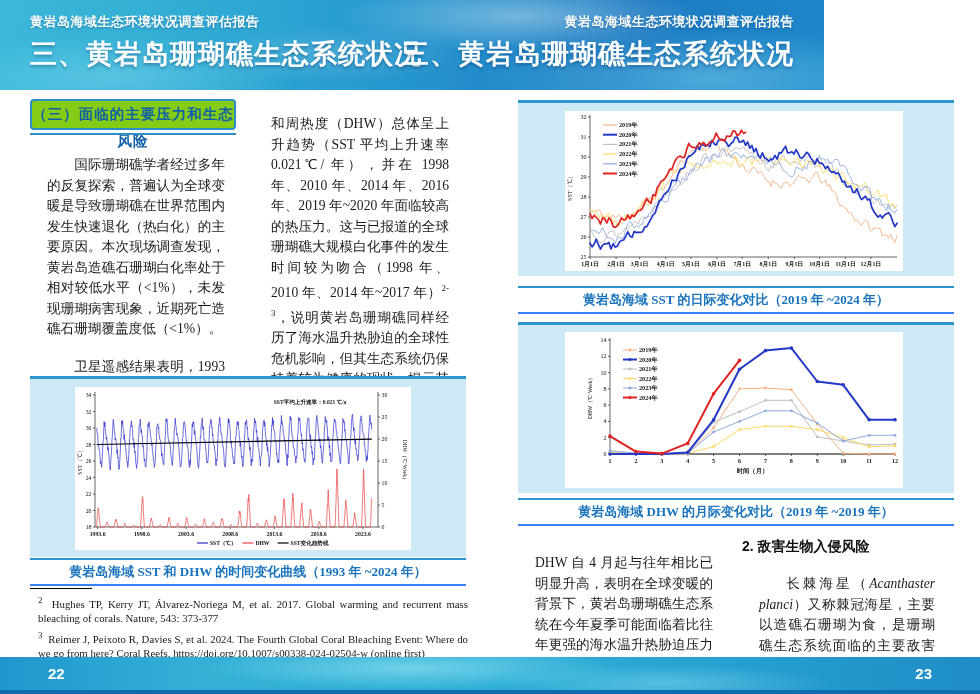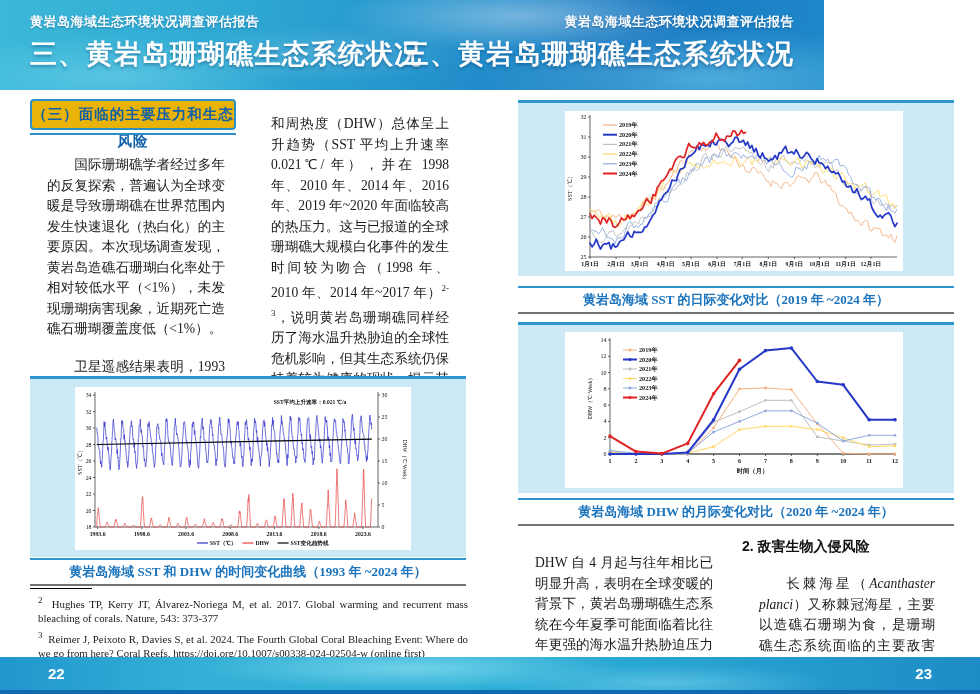--- a/index.html
+++ b/index.html
@@ -28,21 +28,21 @@
                 color:#fff;letter-spacing:.5px;text-shadow:0 1px 2px rgba(0,40,90,.35);}
   .chapter-title{font-family:"Liberation Sans",sans-serif;font-weight:bold;font-size:27px;
                  color:#fff;letter-spacing:1px;margin-top:5px;text-shadow:0 2px 3px rgba(0,40,90,.35);}
 
   .pageno{position:absolute;top:8px;font-family:"Liberation Sans",sans-serif;
           font-weight:bold;font-size:15px;color:#fff;}
   .pageno-left{left:48px;} .pageno-right{right:48px;}
 
   
   .section-box{position:absolute;left:30px;top:99px;width:202px;height:27px;
-    border:2px solid #2d8fc6;border-radius:4px;background:#eab308;
+    border:2px solid #2d8fc6;border-radius:4px;background:#84cc16;
     color:#1060a8;font-weight:bold;font-size:14.5px;line-height:27px;text-align:center;
     letter-spacing:1px;font-family:"Liberation Serif",serif;}
   .section-box::after{content:"";position:absolute;left:-2px;right:-2px;bottom:-7px;height:2px;background:#2d8fc6;}
 
   .textcol{position:absolute;width:212px;font-size:13.6px;line-height:20.5px;text-align:justify;}
   .col-l1{left:30px;top:138px;}
   .col-l2{left:254px;top:97px;}
   .col-r1{left:518px;top:536px;}
   .col-r2{left:742px;top:536px;width:210px;}
   .textcol p{margin:17px;}
@@ -54,21 +54,21 @@
   
   .panel{position:absolute;background:#cee9f6;border-top:3px solid #2d96ce;}
   .panel-a{left:30px;top:376px;width:436px;height:178px;}
   .panel-b{left:518px;top:100px;width:436px;height:173px;}
   .panel-c{left:518px;top:322px;width:436px;height:168px;}
   .chart-box{position:absolute;background:#fff;}
   .box-a{left:45px;top:8px;width:336px;height:163px;}
   .box-b{left:47px;top:8px;width:338px;height:160px;}
   .box-c{left:47px;top:7px;width:338px;height:156px;}
 
-  .caption{position:absolute;width:436px;border-top:2px solid #2d96ce;border-bottom:2px solid #737373;
+  .caption{position:absolute;width:436px;border-top:2px solid #2d96ce;border-bottom:2px solid #3b82f6;
     text-align:center;color:#1b74bc;font-weight:bold;font-size:13px;padding:3px 0;
     font-family:"Liberation Serif",serif;}
   .cap-a{left:30px;top:558px;}
   .cap-b{left:518px;top:286px;}
   .cap-c{left:518px;top:498px;}
 
   
   .footnotes{position:absolute;left:30px;top:588px;width:438px;font-size:10.8px;line-height:14.5px;text-align:justify;}
   .fn-rule{width:62px;border-top:1.2px solid #000;margin-bottom:4px;}
   .footnotes p{margin:0 0 2px 8px;}
@@ -376,21 +376,21 @@
         <text x="74" y="48.5" font-size="6.2" text-anchor="start" fill="#111" font-family="Liberation Serif, serif" font-weight="bold">2022年</text>
         <line x1="58" y1="56" x2="72" y2="56" stroke="#8faadc" stroke-width="1"></line>
         <circle cx="65" cy="56" r="1.6" fill="#8faadc"></circle>
         <text x="74" y="58" font-size="6.2" text-anchor="start" fill="#111" font-family="Liberation Serif, serif" font-weight="bold">2023年</text>
         <line x1="58" y1="65.5" x2="72" y2="65.5" stroke="#e02222" stroke-width="2"></line>
         <circle cx="65" cy="65.5" r="1.6" fill="#e02222"></circle>
         <text x="74" y="67.5" font-size="6.2" text-anchor="start" fill="#111" font-family="Liberation Serif, serif" font-weight="bold">2024年</text>
       </svg>
   </div>
 </div>
-<div class="caption cap-c">黄岩岛海域 DHW 的月际变化对比（2020 年 ~2024 年）</div>
+<div class="caption cap-c">黄岩岛海域 DHW 的月际变化对比（2019 年 ~2019 年）</div>
 
 <div class="textcol col-r1">
   <p>DHW 自 4 月起与往年相比已明显升高，表明在全球变暖的背景下，黄岩岛珊瑚礁生态系统在今年夏季可能面临着比往年更强的海水温升热胁迫压力影响。</p>
 </div>
 <div class="textcol col-r2">
   <h3 class="h">2. 敌害生物入侵风险</h3>
   <p class="indent"><span>长棘海星（</span><i>Acanthaster planci</i><span>）又称棘冠海星，主要以造礁石珊瑚为食，是珊瑚礁生态系统面临的主要敌害生物种类之一。每只成年长</span></p>
 </div>
 
 <div class="bottom-band">

